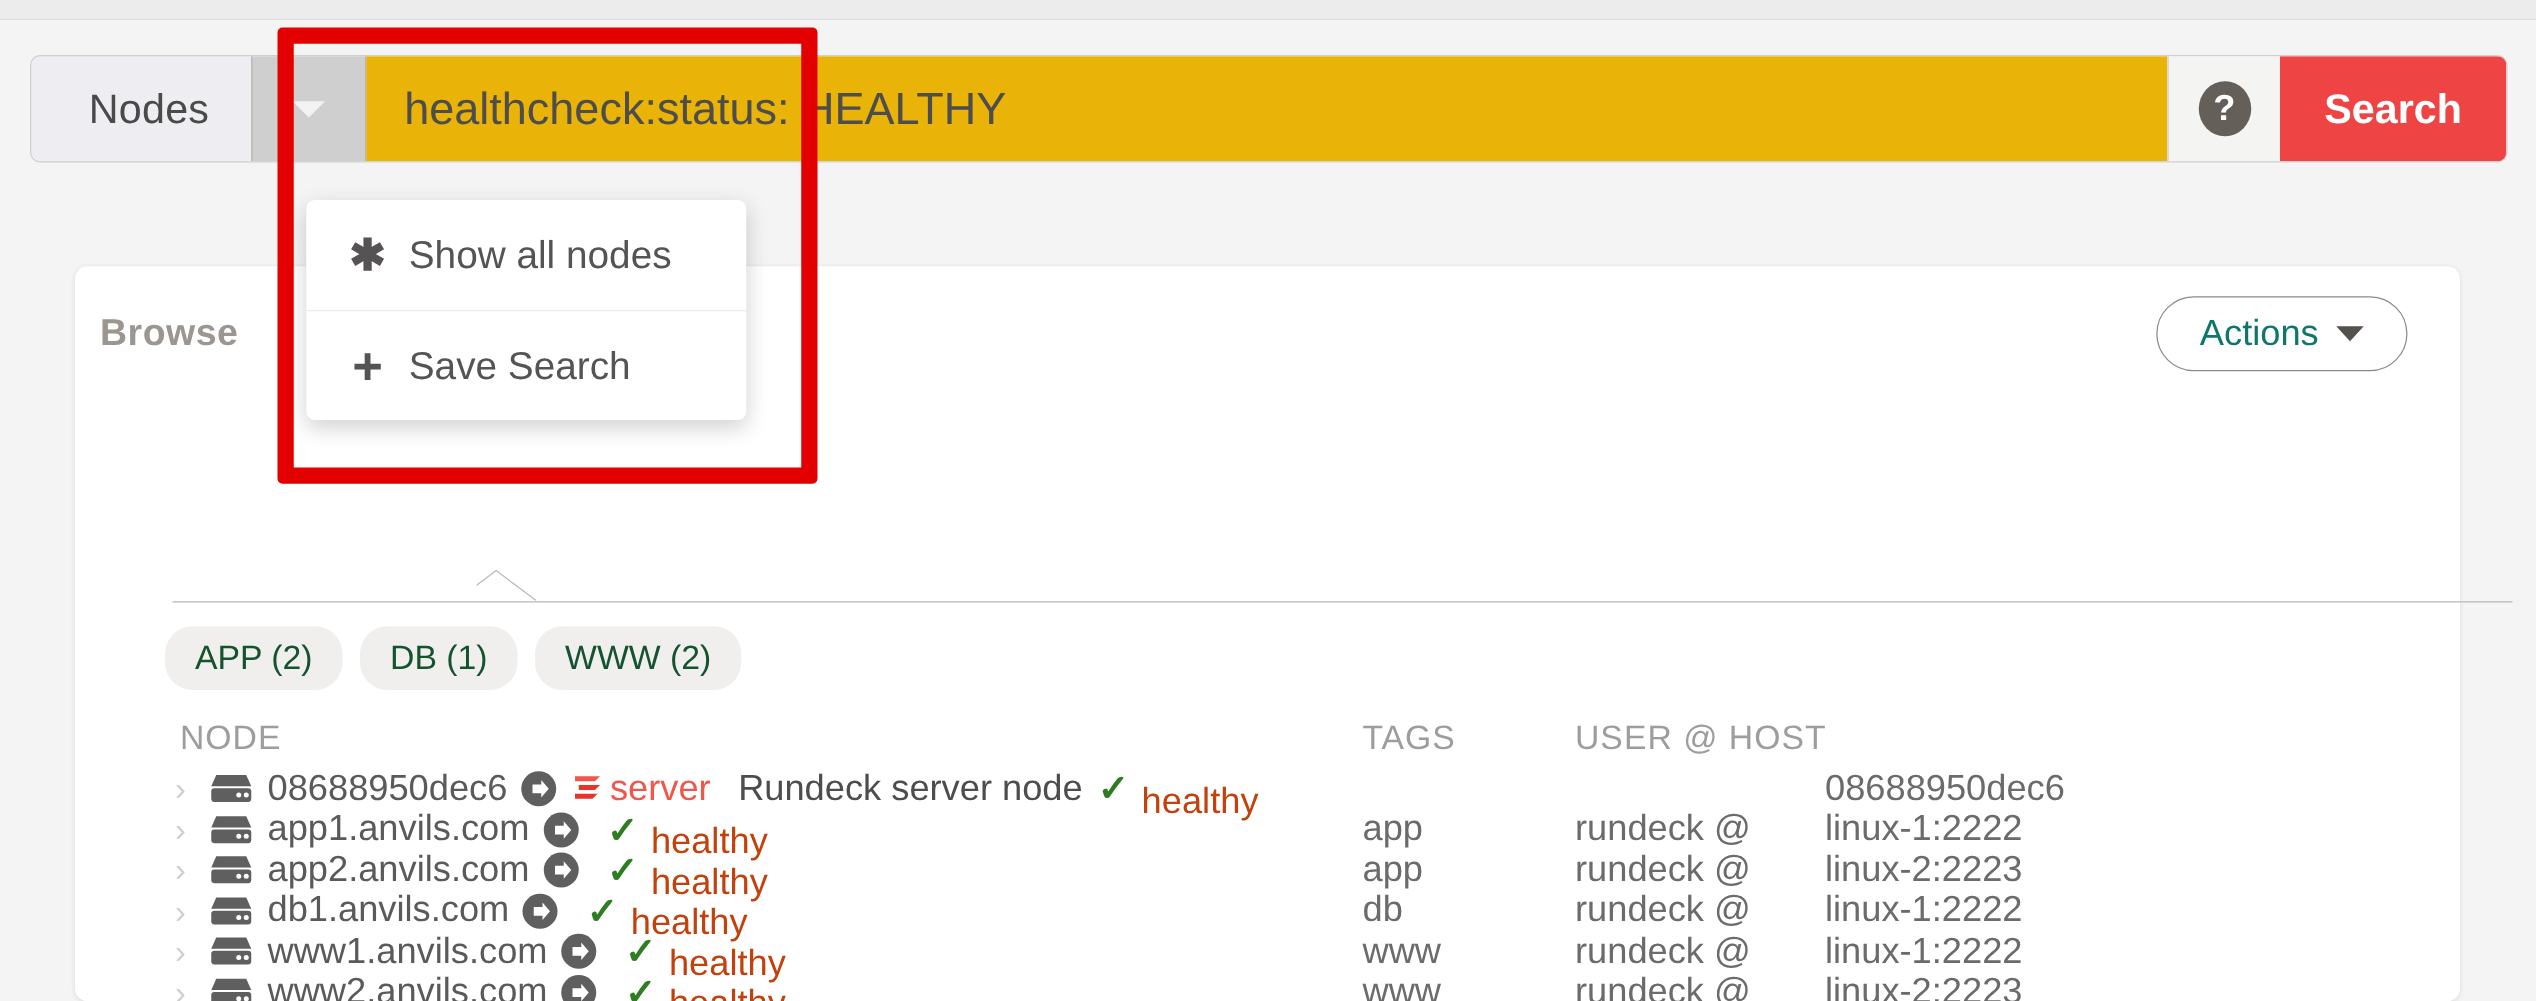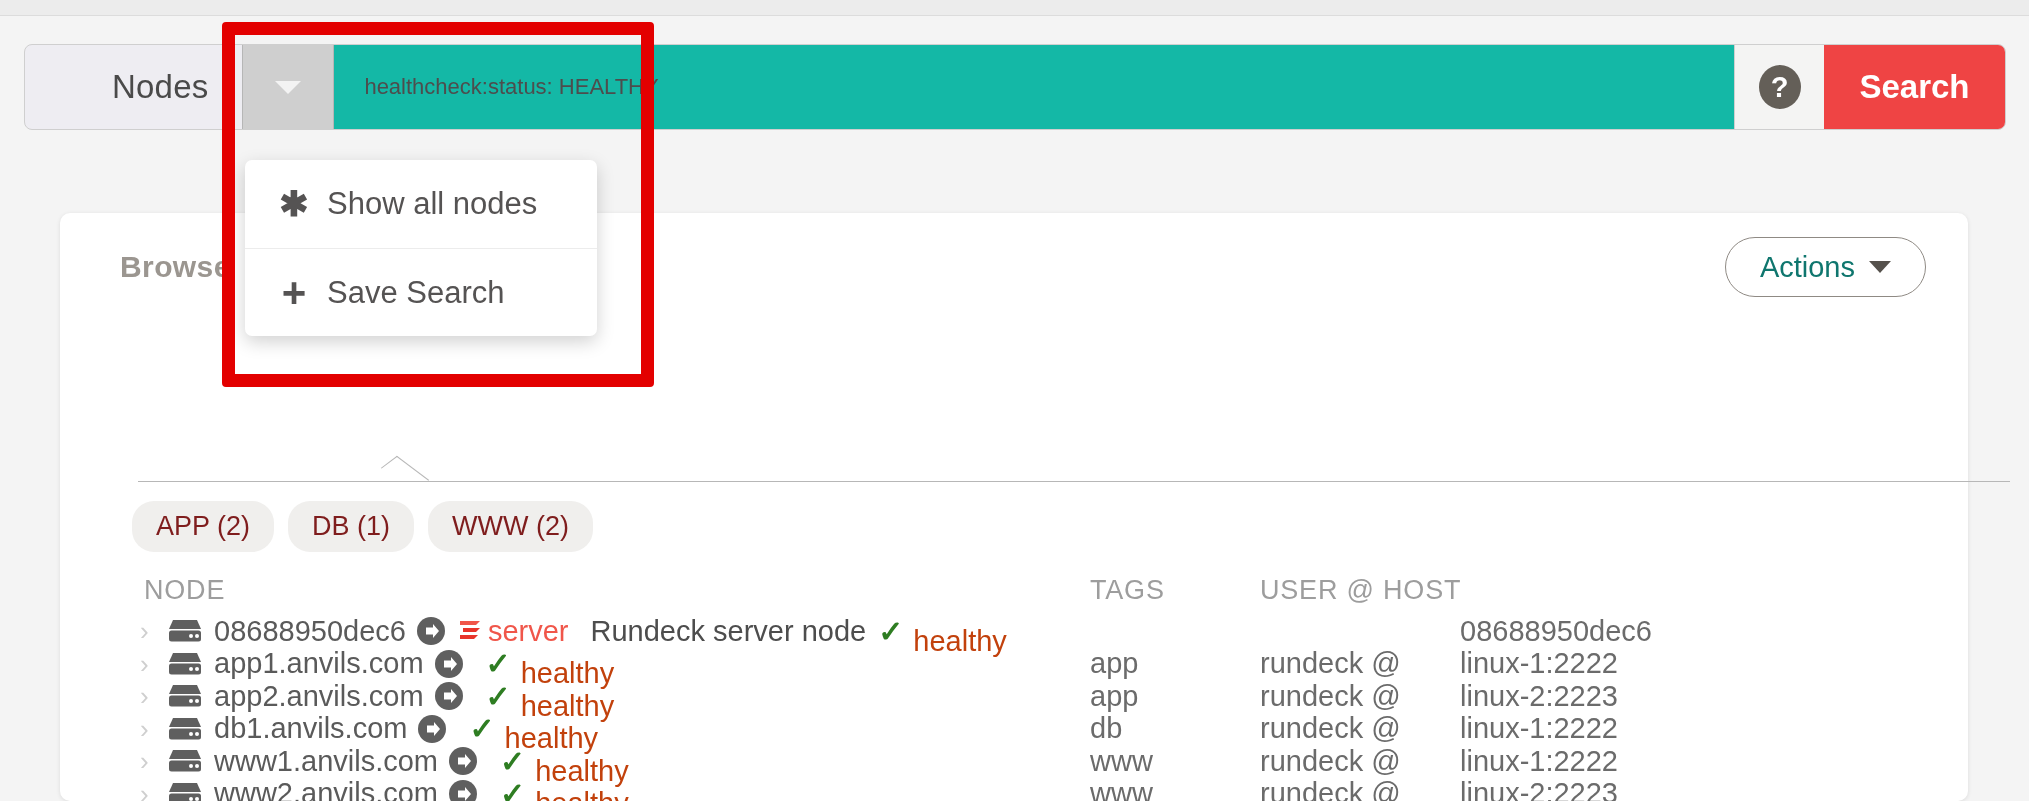--- a/index.html
+++ b/index.html
@@ -16,44 +16,44 @@
     position: absolute; left: 0; top: 0; width: 2029px; height: 16px;
     background: #ececec; border-bottom: 1px solid #dcdcdc;
   }
 
   
   .searchbar {
     position: absolute; left: 24px; top: 44px;
     width: 1982px; height: 86px;
     display: flex; align-items: stretch;
     border: 1px solid #cfcfcf; border-radius: 8px;
-    background: #eeedf2; overflow: hidden; padding-left: 41px;
+    background: #eeedf2; overflow: hidden;
   }
   .sb-label {
     display: flex; align-items: center;
     padding: 0 34px 0 46px;
     font-size: 33px; color: #4a4a4a; letter-spacing: .2px;
     white-space: nowrap;
   }
   .sb-caret-btn {
     width: 92px; background: #cfcfcf;
     border-left: 1px solid #b6b6b6; border-right: 1px solid #b6b6b6;
     display: flex; align-items: center; justify-content: center;
     cursor: pointer;
   }
   .caret-down {
     width: 0; height: 0;
     border-left: 13px solid transparent; border-right: 13px solid transparent;
     border-top: 13px solid #f3f3f3;
   }
   .sb-input {
     flex: 1 1 auto;
-    background: #14b8a6; border: none; outline: none;
+    background: #eab308; border: none; outline: none;
     font-family: "Liberation Sans", sans-serif;
-    font-size: 22px; color: #4d4d4d;
+    font-size: 36px; color: #4d4d4d;
     padding: 0 30px;
   }
   .sb-help {
     width: 90px; background: #f4f4f3;
     border-left: 1px solid #cfcfcf;
     display: flex; align-items: center; justify-content: center;
     cursor: pointer;
   }
   .qmark {
     width: 42px; height: 44px; border-radius: 50%;
@@ -101,21 +101,21 @@
   
   .card {
     position: absolute; left: 60px; top: 213px;
     width: 1908px; height: 588px;
     background: #ffffff; border-radius: 10px;
     box-shadow: 0 1px 4px rgba(0,0,0,0.10);
   }
   .card-head {
     position: relative; height: 108px;
     display: flex; align-items: center; justify-content: space-between;
-    padding: 0 42px 0 60px;
+    padding: 0 42px 0 20px;
   }
   .tab-browse {
     font-size: 30px; font-weight: bold; color: #9b9690; letter-spacing: .4px;
     cursor: pointer;
   }
   .actions-btn {
     display: inline-flex; align-items: center; gap: 14px;
     height: 60px; padding: 0 34px;
     border: 1px solid #8f8a84; border-radius: 30px;
     background: #ffffff; color: #0f766e;
@@ -139,21 +139,21 @@
     background: transparent;
   }
 
   
   .pills {
     position: absolute; left: 72px; top: 288px;
     display: flex; gap: 14px;
   }
   .pill {
     padding: 10px 24px; border-radius: 22px;
-    background: #f0efed; color: #7f1d1d;
+    background: #f0efed; color: #14532d;
     font-size: 27px; cursor: pointer; white-space: nowrap;
   }
 
   
   .table { position: absolute; left: 0; top: 352px; width: 1908px; }
   .thead {
     display: flex; align-items: center;
     font-size: 27px; font-weight: normal; color: #9d9d9d; letter-spacing: .8px;
     height: 50px;
   }

